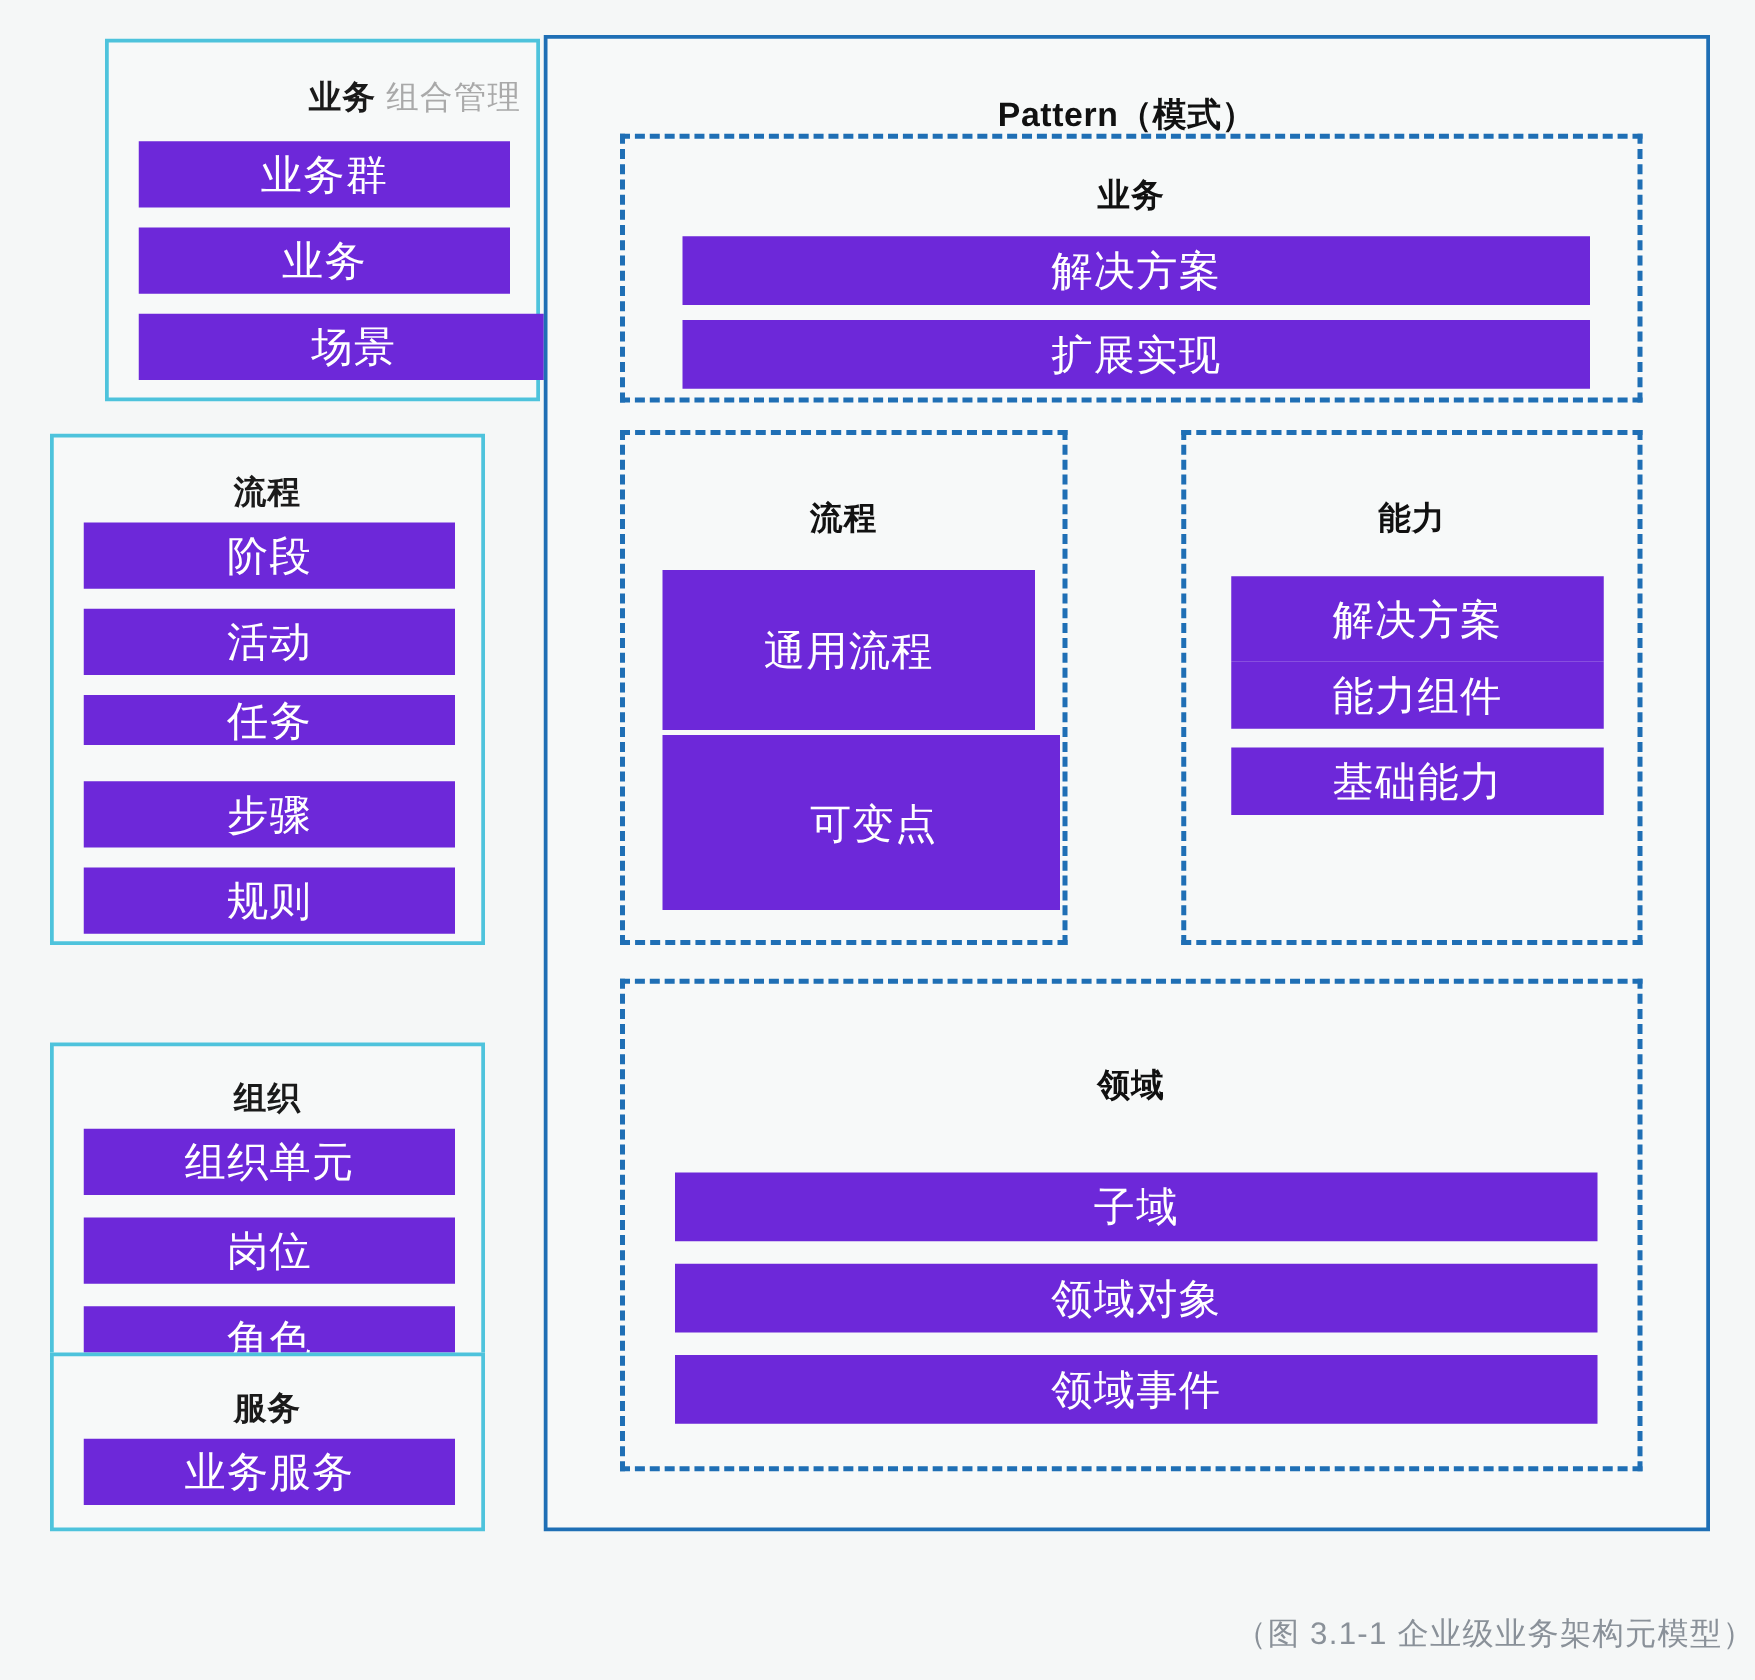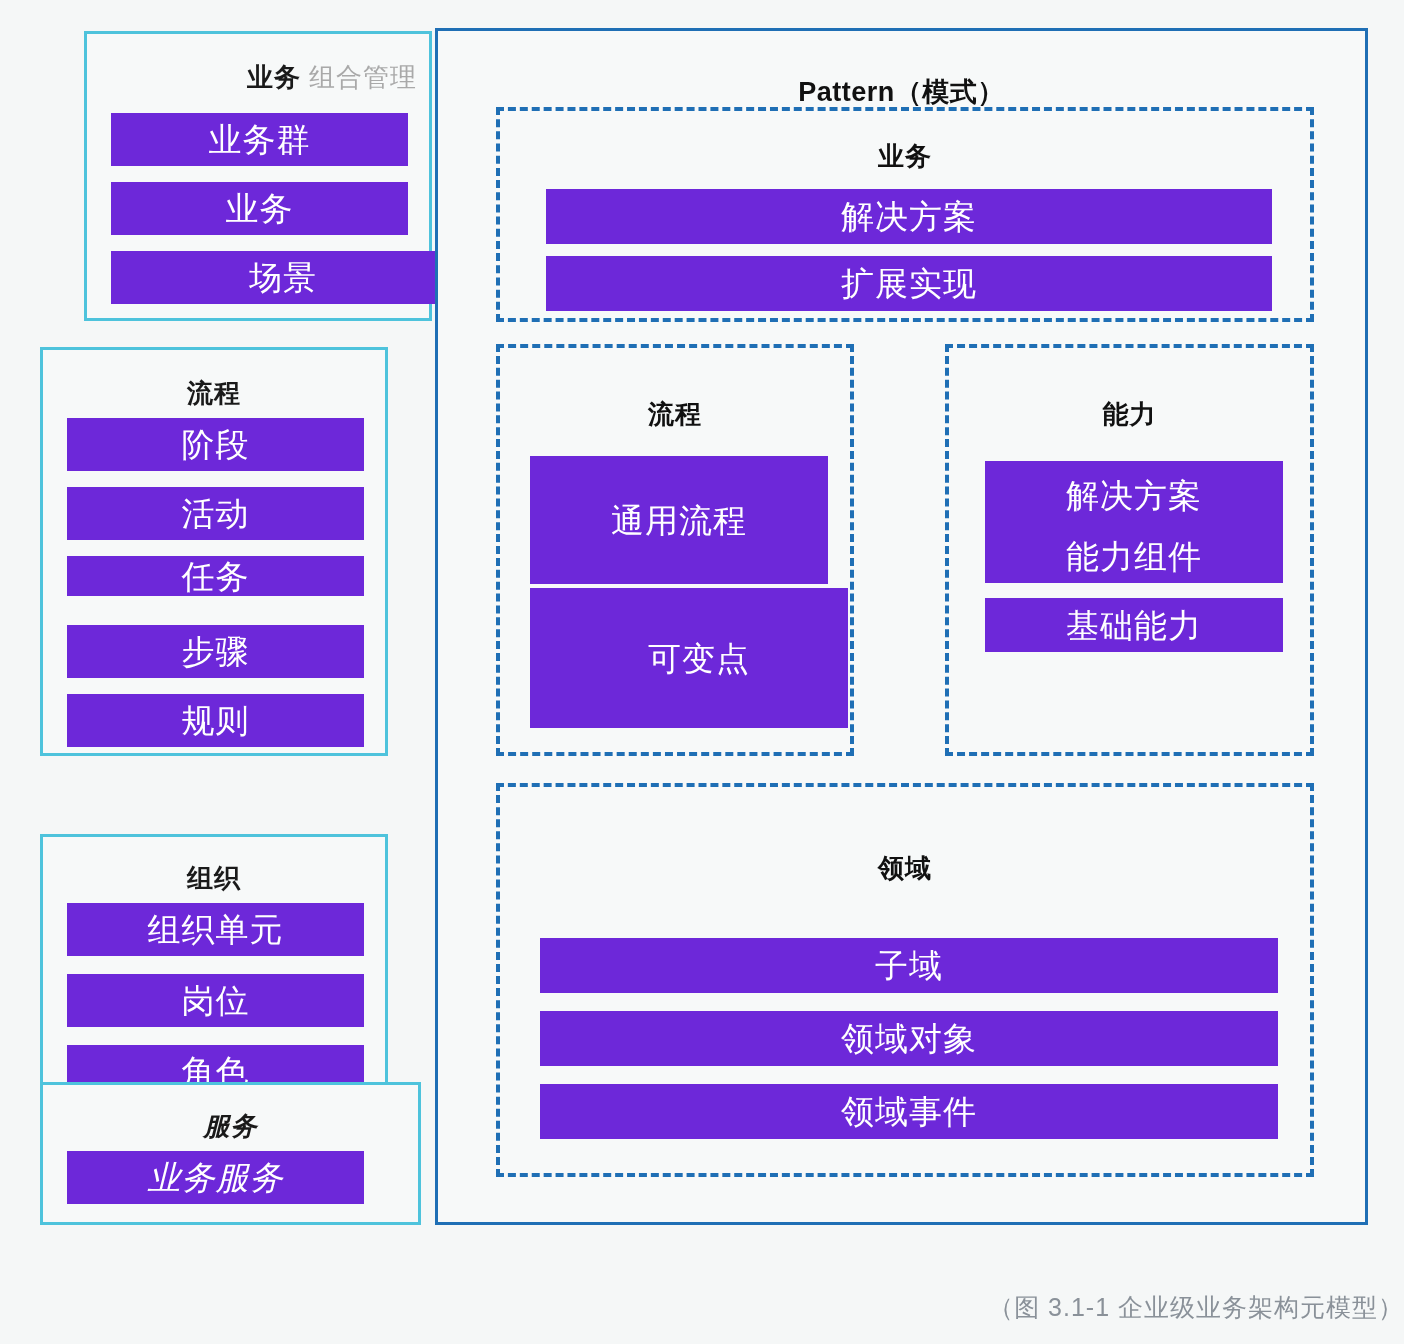--- a/index.html
+++ b/index.html
@@ -141,21 +141,21 @@
     <div class="blk" style="left:24px; top:344px; width:297px; height:53px;">规则</div>
   </div>
 
   <div class="lpanel" style="left:40px; top:786px; width:348px; height:271px;margin-top:48px;">
     <div class="lpanel-title" style="top:28px;">组织</div>
     <div class="blk" style="left:24px; top:66px; width:297px; height:53px;">组织单元</div>
     <div class="blk" style="left:24px; top:137px; width:297px; height:53px;">岗位</div>
     <div class="blk" style="left:24px; top:208px; width:297px; height:53px;">角色</div>
   </div>
 
-  <div class="lpanel" style="left:40px; top:1082px; width:381px; height:143px;font-style:italic;">
+  <div class="lpanel" style="left:40px; top:1082px; width:348px; height:143px;">
     <div class="lpanel-title" style="top:28px;">服务</div>
     <div class="blk" style="left:24px; top:66px; width:297px; height:53px;">业务服务</div>
   </div>
 
   <div class="rpanel">
 
     <div class="rpanel-title">Pattern（模式）</div>
 
     <div class="dbox" style="left:58px; top:76px; width:818px; height:215px;">
       <div class="dbox-title" style="top:32px;">业务</div>

